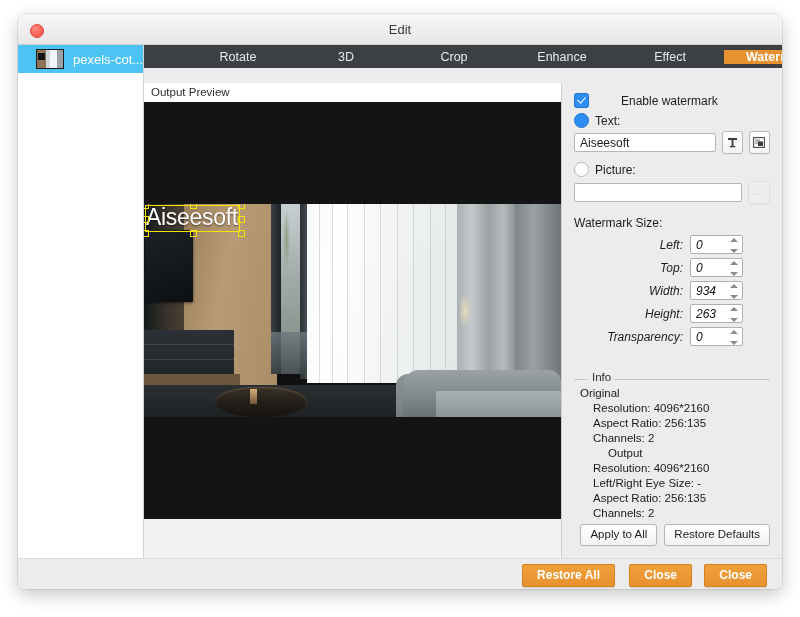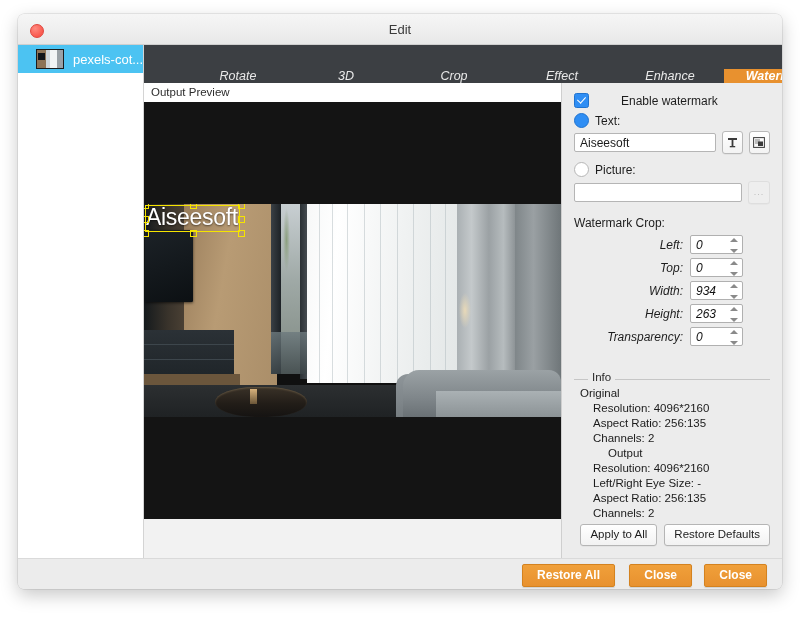--- a/index.html
+++ b/index.html
@@ -48,22 +48,22 @@
   .thumb-img .t-wall{position:absolute;left:0;top:0;width:36%;height:100%;background:#8d7457;}
   .thumb-img .t-tv{position:absolute;left:5%;top:14%;width:24%;height:44%;background:#12161a;}
   .thumb-img .t-glass{position:absolute;left:36%;top:0;width:14%;height:100%;background:#cfd6da;}
   .thumb-img .t-cur{position:absolute;left:50%;top:0;width:28%;height:100%;background:#f2f4f5;}
   .thumb-img .t-drape{position:absolute;left:78%;top:0;width:22%;height:100%;background:#9aa1a6;}
   .thumb-label{
     margin-left:9px;font-size:13px;color:#ffffff;white-space:nowrap;overflow:hidden;
   }
   
   .tabbar{
-    position:absolute;left:126px;top:31px;right:0;height:38px;
-    background:#3c3f43;display:flex;align-items:flex-end;font-style:italic;
+    position:absolute;left:126px;top:31px;right:0;height:23px;
+    background:#3c3f43;display:flex;align-items:center;
   }
   .tab{
     min-width:66px;padding:0 21px;display:flex;align-items:center;justify-content:center;
     font-size:12.5px;color:#e9e9e9;cursor:default;
   }
   .tab.spacer-left{padding:0;}
   .tab.active{background:#e8912f;color:#ffffff;font-weight:bold;}
   .tabbar-flex{flex:1;}
   
   .preview-pane{
@@ -251,22 +251,22 @@
       </div>
       <div class="thumb-label">pexels-cot...</div>
     </div>
   </div>
 
   <div class="tabbar">
     <div class="tab spacer-left" style="min-width:40px;"></div>
     <div class="tab">Rotate</div>
     <div class="tab">3D</div>
     <div class="tab">Crop</div>
+    <div class="tab">Enhance</div>
     <div class="tab">Effect</div>
-    <div class="tab">Enhance</div>
     <div class="tab active">Watermark</div>
     <div class="tabbar-flex"></div>
   </div>
 
   <div class="preview-pane">
     <div class="preview-label">Output Preview</div>
 
     <div class="video-stage">
       <div class="frame">
         <div class="sc-wallwood"></div>
@@ -354,21 +354,21 @@
       <div class="lbl">Picture:</div>
     </div>
 
     <div class="pic-row">
       <div class="field" placeholder=""></div>
       <div class="minibtn disabled">
         <span style="font-size:9px;color:#9b9b9b;letter-spacing:1px;line-height:1;">...</span>
       </div>
     </div>
 
-    <div class="section-label">Watermark Crop:</div>
+    <div class="section-label">Watermark Size:</div>
 
     <div class="spin-row">
       <div class="spin-label">Left:</div>
       <div class="spinner">
         <span class="val">0</span>
         <span class="arrows">
             <i class="arr up"></i>
             <i class="arr dn"></i>
           </span>
       </div>

